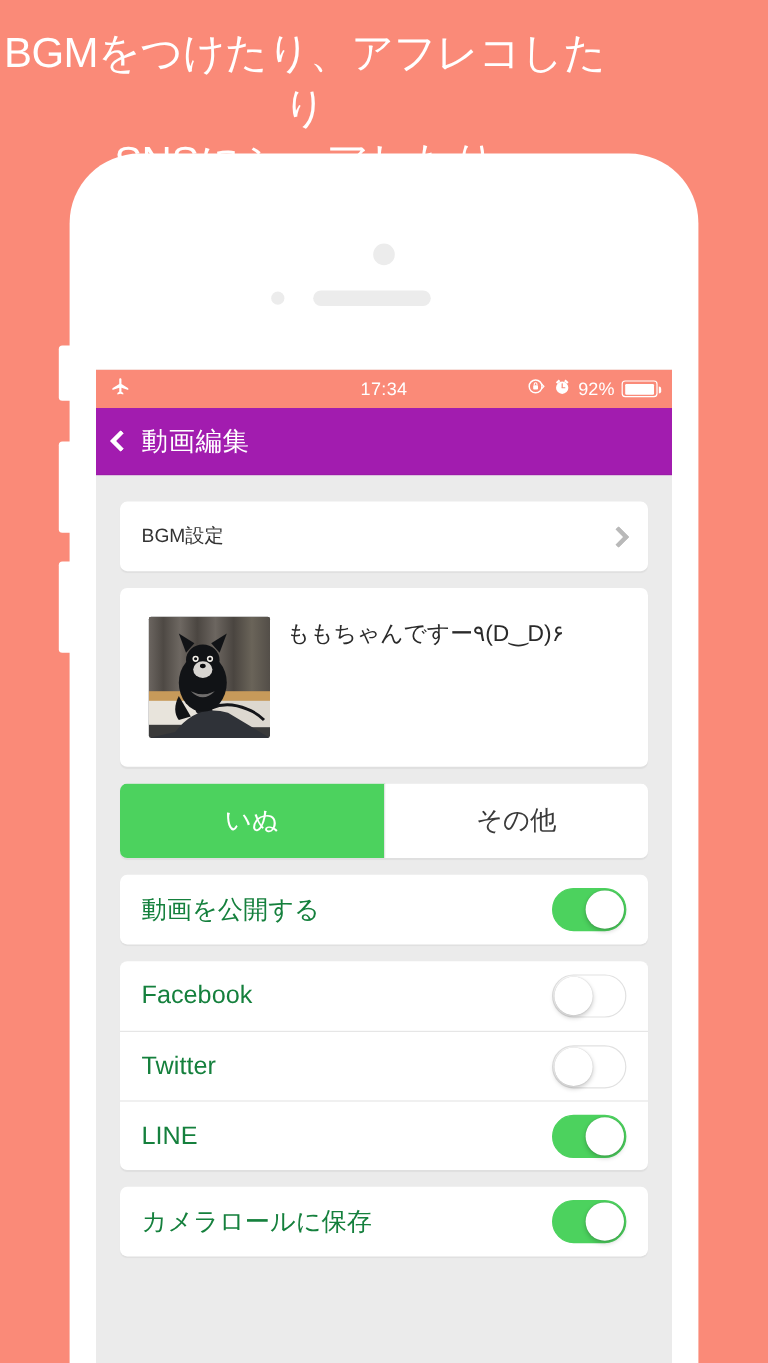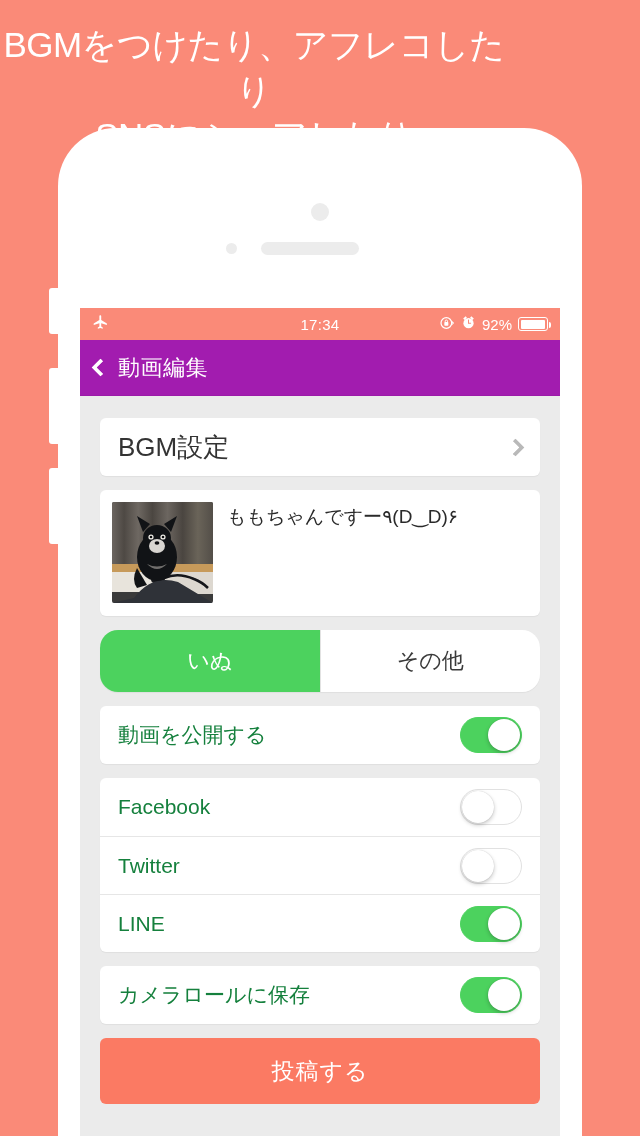--- a/index.html
+++ b/index.html
@@ -104,46 +104,46 @@
   
   .content { padding:22px 20px 0 20px; }
 
   .card {
     background:#FFFFFF; border-radius:6px; margin-bottom:14px;
     box-shadow:0 1px 1px rgba(0,0,0,0.05);
   }
 
   .row-link {
     height:58px; display:flex; align-items:center;
-    padding:0 18px; font-size:26px; color:#333333;
+    padding:0 18px; font-size:16px; color:#333333;
   }
   .chev-right {
     margin-left:auto;
     width:13px; height:13px;
     border-right:4px solid #B9B9B9; border-top:4px solid #B9B9B9;
     transform:rotate(45deg); border-radius:1px;
   }
 
   
-  .caption-card { display:flex; padding:12px; min-height:126px; }
+  .caption-card { display:flex; padding:24px; min-height:126px; }
   .thumb {
     width:101px; height:101px; flex:0 0 101px;
     border-radius:2px; overflow:hidden; background:#3a3a3a;
     position:relative;
   }
   .thumb svg { display:block; width:101px; height:101px; }
   .caption-text {
     flex:1; padding:2px 4px 0 14px;
     font-size:19px; color:#2a2a2a; line-height:1.35;
     word-break:break-all;
   }
 
   
   .segmented {
-    display:flex; border-radius:18px; overflow:hidden; margin-bottom:14px;
+    display:flex; border-radius:6px; overflow:hidden; margin-bottom:14px;
     box-shadow:0 1px 1px rgba(0,0,0,0.05);
   }
   .seg {
     flex:1; height:62px; display:flex; align-items:center; justify-content:center;
     background:#FFFFFF; color:#3a3a3a; font-size:22px;
     border-right:1px solid #E2E2E2;
   }
   .seg:last-child { border-right:none; }
   .seg.active { background:#4CD25E; color:#FFFFFF; }
 
@@ -324,17 +324,16 @@
 
       <div class="card">
         <div class="toggle-row">
           <span>カメラロールに保存</span>
           <span class="switch on">
               <span class="knob"></span>
             </span>
         </div>
       </div>
 
-      <button class="post-btn">投稿する</button>
 
     </div>
   </div>
 </div>
 
 </body></html>

